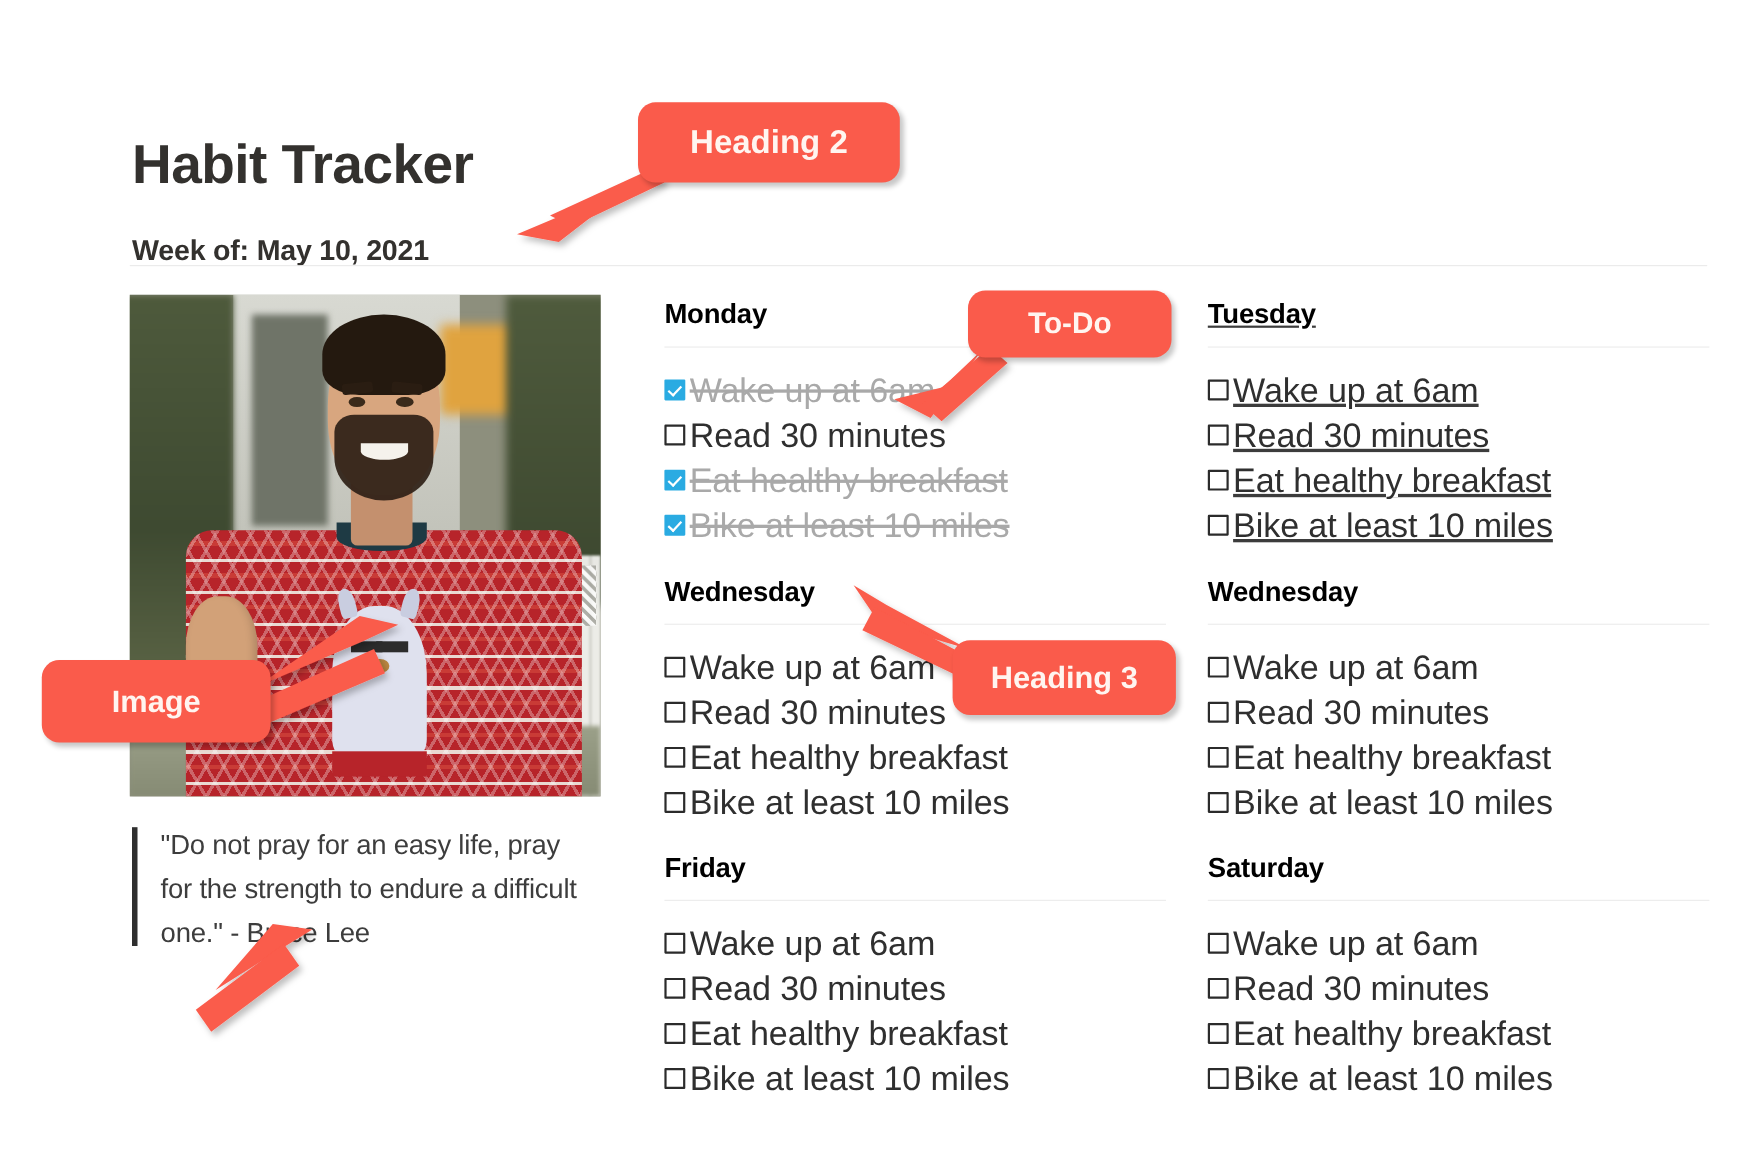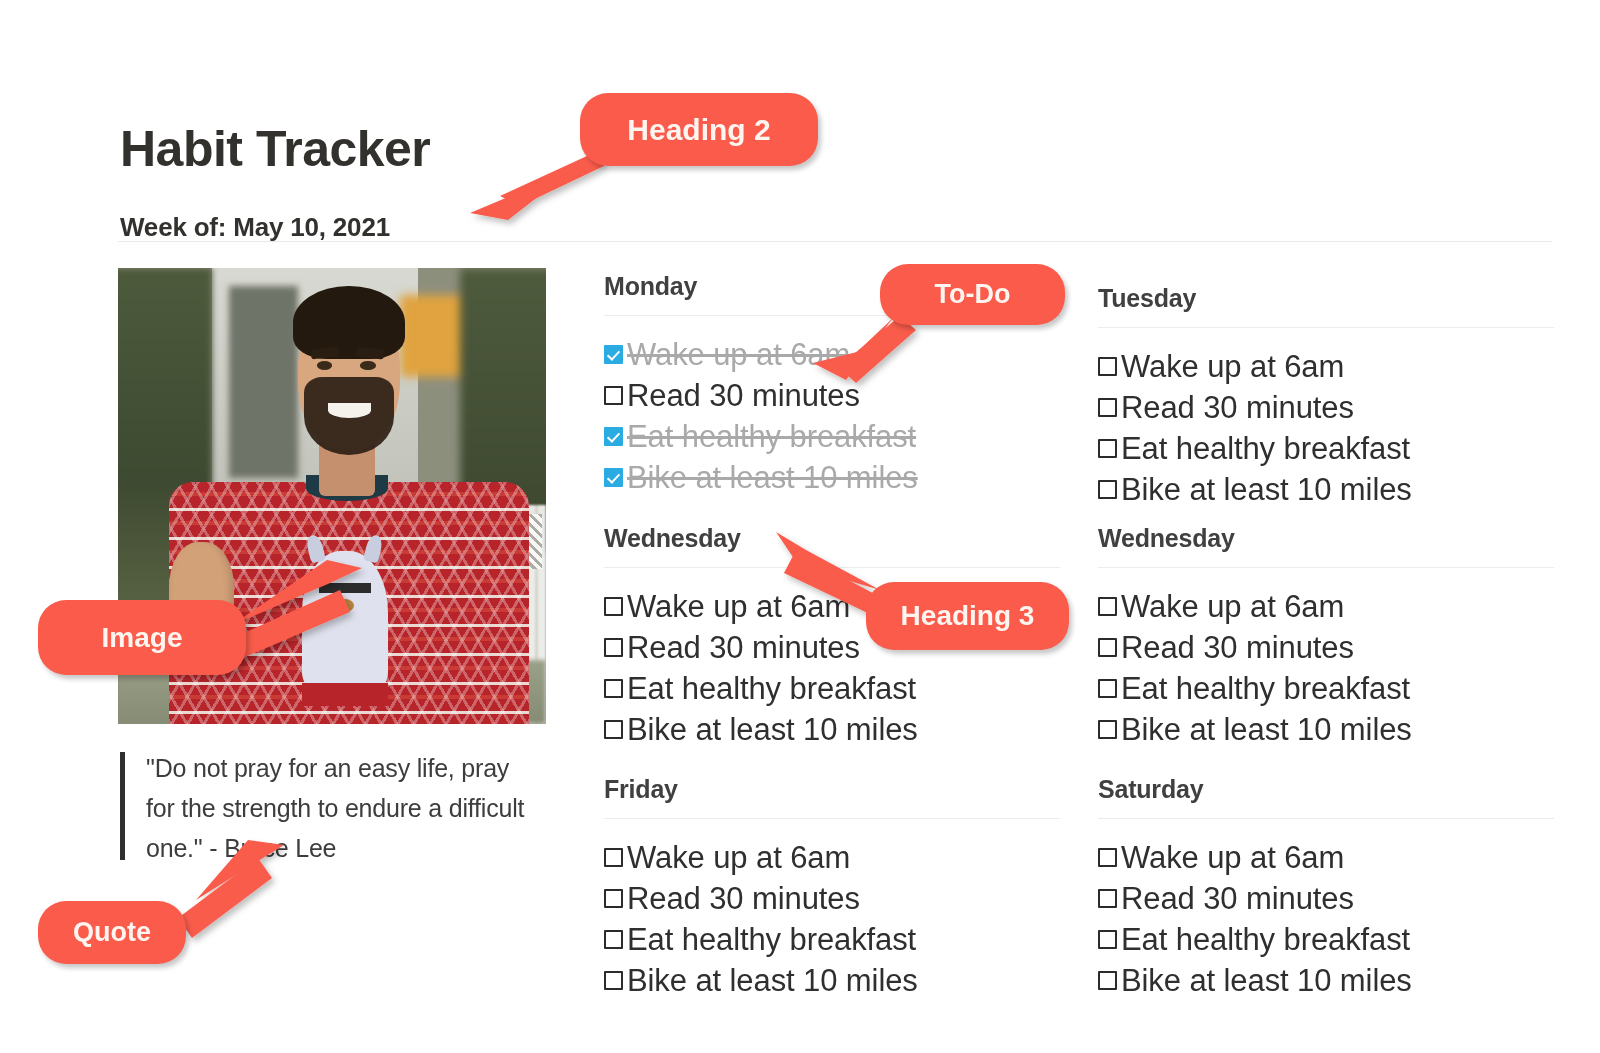--- a/index.html
+++ b/index.html
@@ -232,21 +232,21 @@
   .day-col {
     position: absolute;
     width: 456px;
   }
   .col-left  { left: 0; }
   .col-right { left: 494px; }
 
   .day-title {
     font-size: 25px;
     font-weight: bold;
-    color: #404040;
+    color: #000000;
     letter-spacing: -0.2px;
     margin: 0 0 14px 0;
   }
   .day-rule {
     height: 1px;
     background: #ececec;
     margin-bottom: 18px;
   }
   .todo {
     display: flex;
@@ -287,21 +287,21 @@
     text-decoration: line-through;
     text-decoration-color: #a9a9a9;
   }
 
   
   .callout {
     position: absolute;
     background: #fa5b4b;
     color: #fff5f0;
     font-weight: bold;
-    border-radius: 28px;
+    border-radius: 16px;
     display: flex;
     align-items: center;
     justify-content: center;
     box-shadow: 3px 4px 5px rgba(0,0,0,.22);
     white-space: nowrap;
     z-index: 20;
   }
   .callout-h2   { left: 580px;  top: 93px;  width: 238px; height: 73px; font-size: 30px; }
   .callout-todo { left: 880px;  top: 264px; width: 185px; height: 61px; font-size: 27px; }
   .callout-h3   { left: 866px;  top: 582px; width: 203px; height: 68px; font-size: 28px; }
@@ -375,21 +375,21 @@
         </div>
         <div class="todo done">
           <span class="cbox checked"></span>
           <span class="todo-label">Eat healthy breakfast</span>
         </div>
         <div class="todo done">
           <span class="cbox checked"></span>
           <span class="todo-label">Bike at least 10 miles</span>
         </div>
       </div>
-      <div class="day-col col-right" style="top: 12px;">
+      <div class="day-col col-right" style="top: 0px; text-decoration: underline;">
         <div class="day-title">Tuesday</div>
         <div class="day-rule"></div>
         <div class="todo">
           <span class="cbox"></span>
           <span class="todo-label">Wake up at 6am</span>
         </div>
         <div class="todo">
           <span class="cbox"></span>
           <span class="todo-label">Read 30 minutes</span>
         </div>
@@ -514,15 +514,14 @@
     <g filter="url(#sh)">
       <path d="M 196 900 L 250 866 L 284 845 L 266 878 L 284 845 L 248 840 Z" fill="#fa5b4b"></path>
       <path d="M 178 918 L 258 858 L 272 878 L 192 938 Z" fill="#fa5b4b"></path>
     </g>
   </svg>
 
   <div class="callout callout-h2">Heading 2</div>
   <div class="callout callout-todo">To-Do</div>
   <div class="callout callout-h3">Heading 3</div>
   <div class="callout callout-img">Image</div>
-  <div class="callout callout-quote">Quote</div>
 
 </div>
 
 </body></html>

